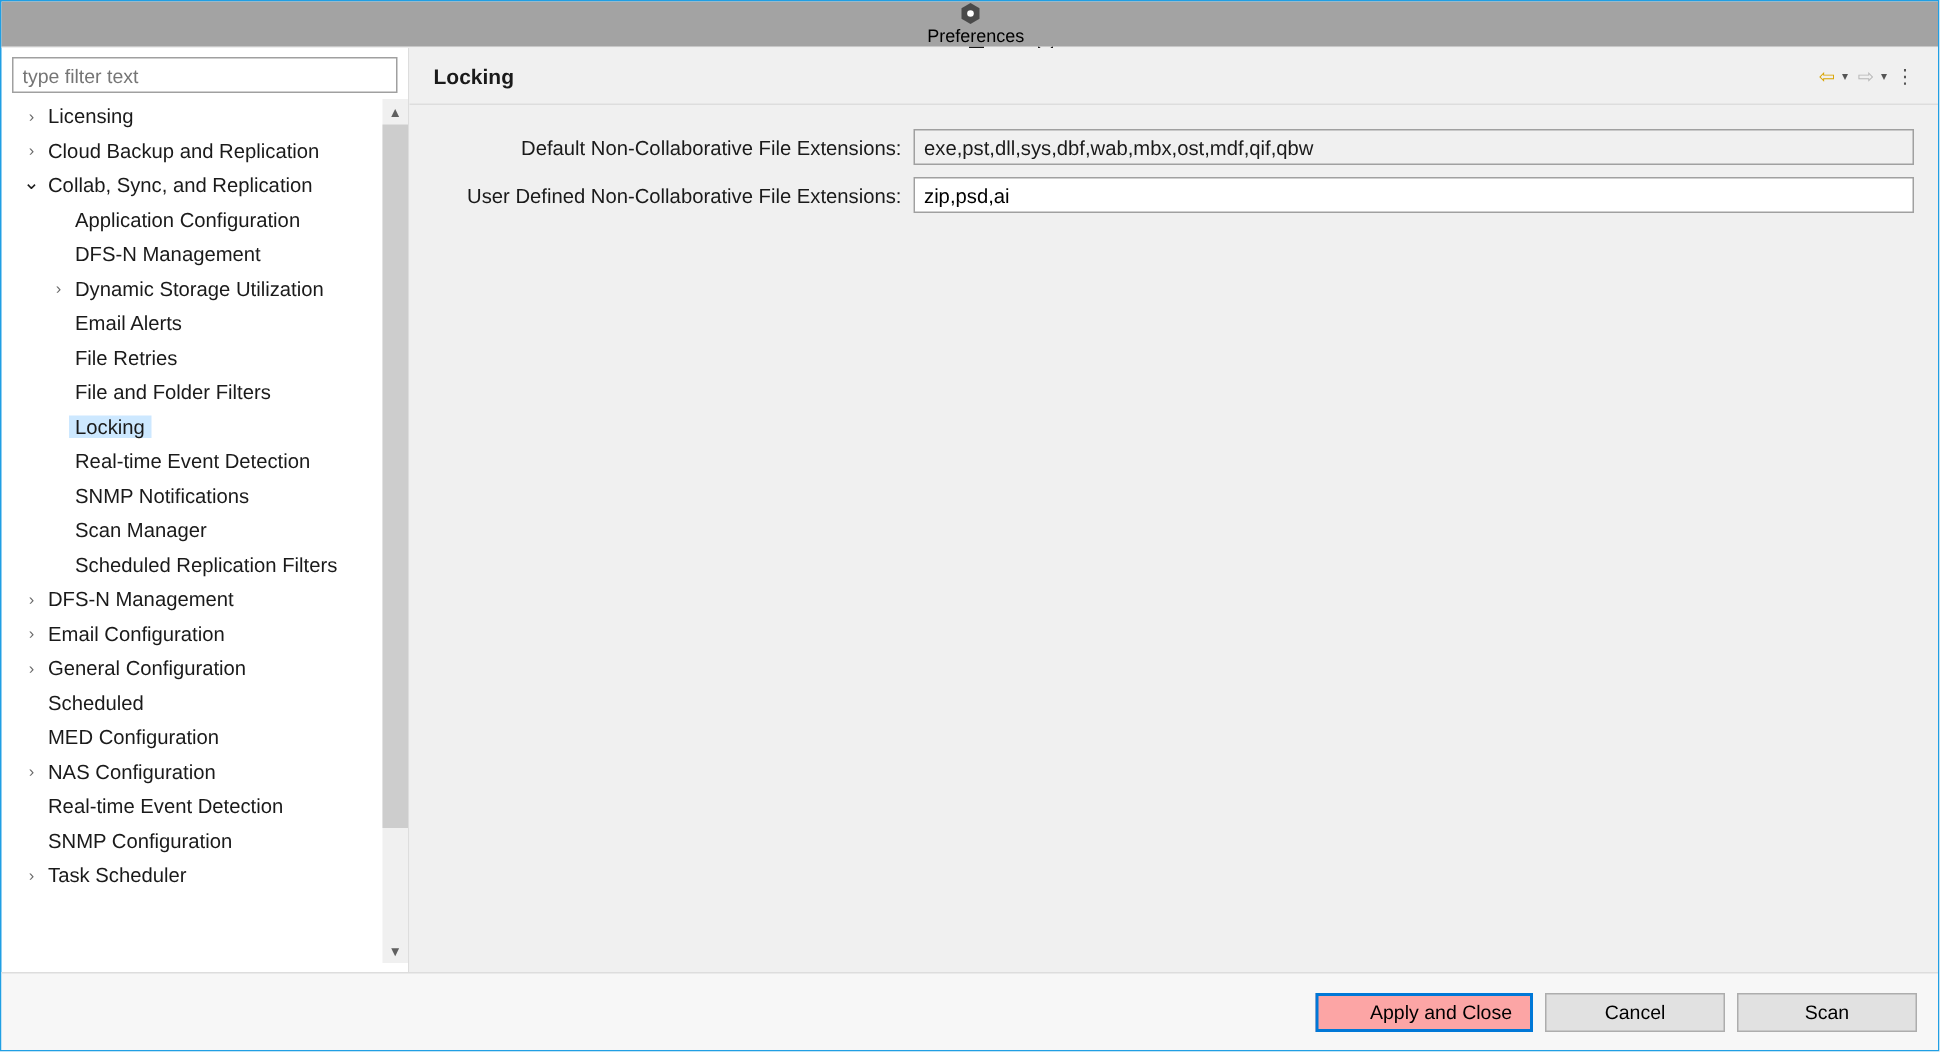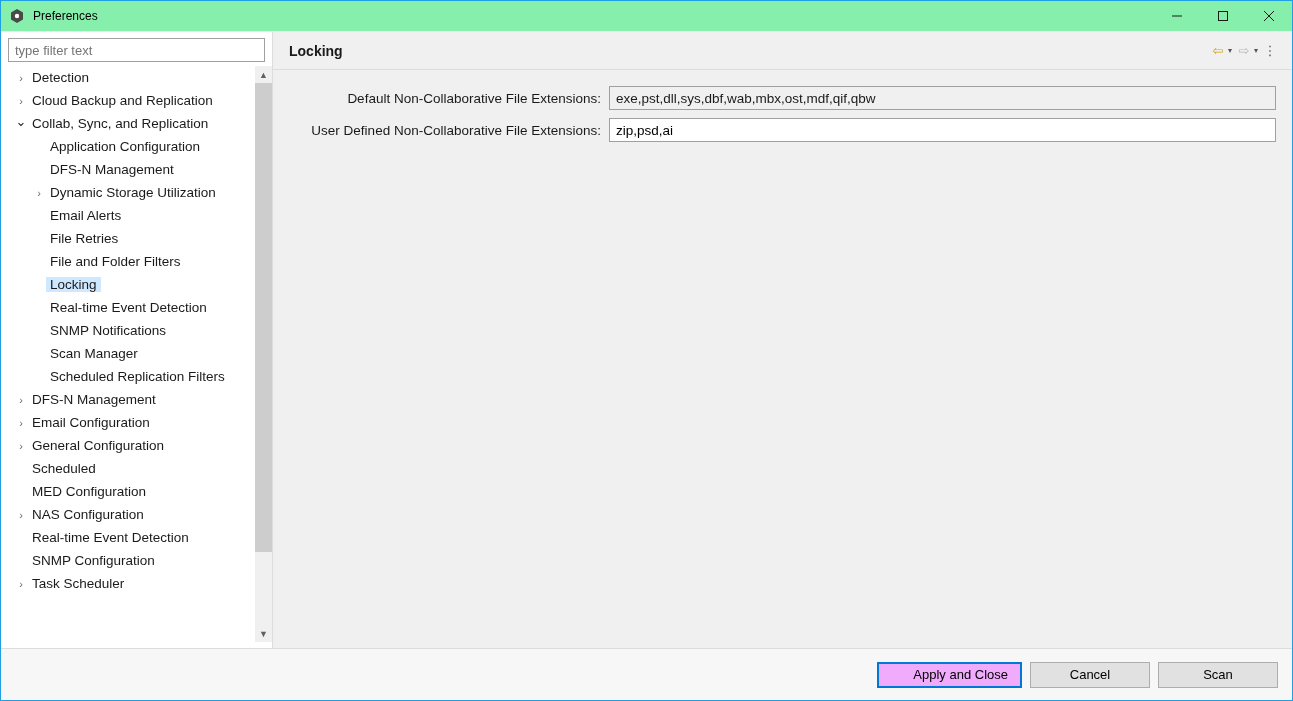--- a/index.html
+++ b/index.html
@@ -13,22 +13,23 @@
   display: flex;
   flex-direction: column;
   background: #fff;
 }
 
 .titlebar {
   height: 31px;
   display: flex;
   align-items: center;
   padding-left: 8px;
-  background: #86efac;
+  background: #a3a3a3;
   border-bottom: 1px solid #eee;
+  flex-direction: column;
 }
 .titlebar-icon {
   width: 16px; height: 16px;
   margin-right: 8px;
   display: inline-flex; align-items: center; justify-content: center;
 }
 .titlebar-title { font-size: 12px; color: #000; flex: 1; }
 .win-controls { display: flex; height: 100%; }
 .win-btn { width: 46px; display: flex; align-items: center; justify-content: center; }
 
@@ -115,21 +116,21 @@
   display: flex; align-items: center; justify-content: flex-end;
   padding: 0 14px; gap: 8px;
   background: #f7f7f7;
 }
 .btn {
   min-width: 120px; height: 26px; font-size: 13px;
   border: 1px solid #adadad; background: #e1e1e1;
   display: inline-flex; align-items: center; justify-content: center;
   padding: 0 12px;
 }
-.btn.primary { border: 2px solid #0078d7; background: #f0abfc; padding-left: 34px; }
+.btn.primary { border: 2px solid #0078d7; background: #fca5a5; padding-left: 34px; }
 
 svg { display: block; }
 </style>
 </head>
 <body>
 
 <div class="window">
 
   <div class="titlebar">
     <span class="titlebar-icon">
@@ -160,21 +161,21 @@
   </div>
 
   <div class="body">
 
     <div class="sidebar">
       <input class="filter-input" type="text" placeholder="type filter text" style="">
       <div class="tree-wrap">
         <div class="tree" id="tree">
             <div class="tree-item depth-1">
               <span class="twisty">›</span>
-              <span class="label">Detection</span>
+              <span class="label">Licensing</span>
             </div>
             <div class="tree-item depth-1">
               <span class="twisty">›</span>
               <span class="label">Cloud Backup and Replication</span>
             </div>
             <div class="tree-item depth-1">
               <span class="twisty" style="transform: translateY(-2px); font-size: 13px; color: rgb(26, 26, 26);">⌄</span>
               <span class="label">Collab, Sync, and Replication</span>
             </div>
             <div class="tree-item depth-2 no-twisty">

